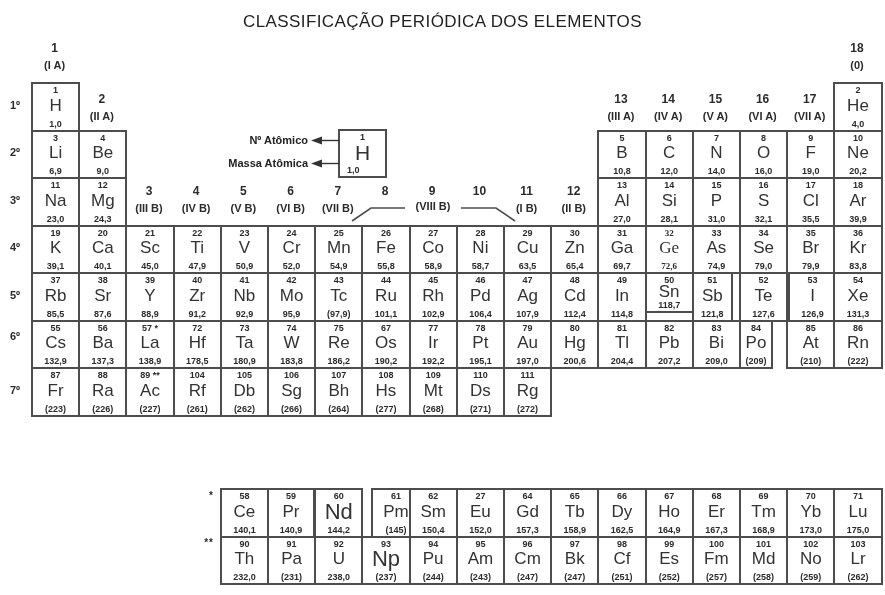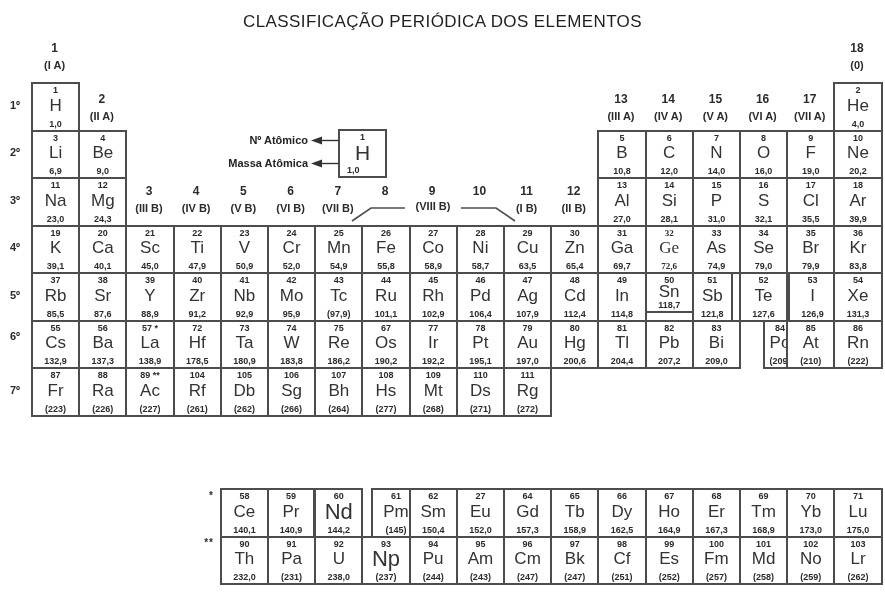--- a/index.html
+++ b/index.html
@@ -477,21 +477,21 @@
       <div class="cell" style="left:644.6px;top:319.5px;width:49.2px;height:49.5px;">
         <span class="num">82</span>
         <span class="sym">Pb</span>
         <span class="mass">207,2</span>
       </div>
       <div class="cell" style="left:691.8000000000001px;top:319.5px;width:49.2px;height:49.5px;">
         <span class="num">83</span>
         <span class="sym">Bi</span>
         <span class="mass">209,0</span>
       </div>
-      <div class="cell" style="left:739px;top:319.5px;width:34px;height:49.5px;margin-left:24px;">
+      <div class="cell" style="left:739px;top:319.5px;width:34px;height:49.5px;">
         <span class="num">84</span>
         <span class="sym">Po</span>
         <span class="mass">(209)</span>
       </div>
       <div class="cell" style="left:786.2px;top:319.5px;width:49.2px;height:49.5px;">
         <span class="num">85</span>
         <span class="sym">At</span>
         <span class="mass">(210)</span>
       </div>
       <div class="cell" style="left:833.4000000000001px;top:319.5px;width:49.2px;height:49.5px;">

